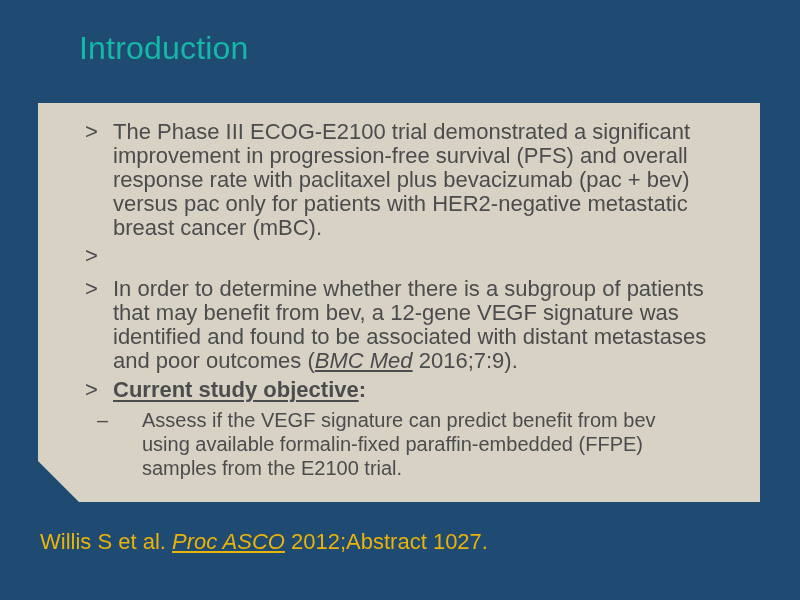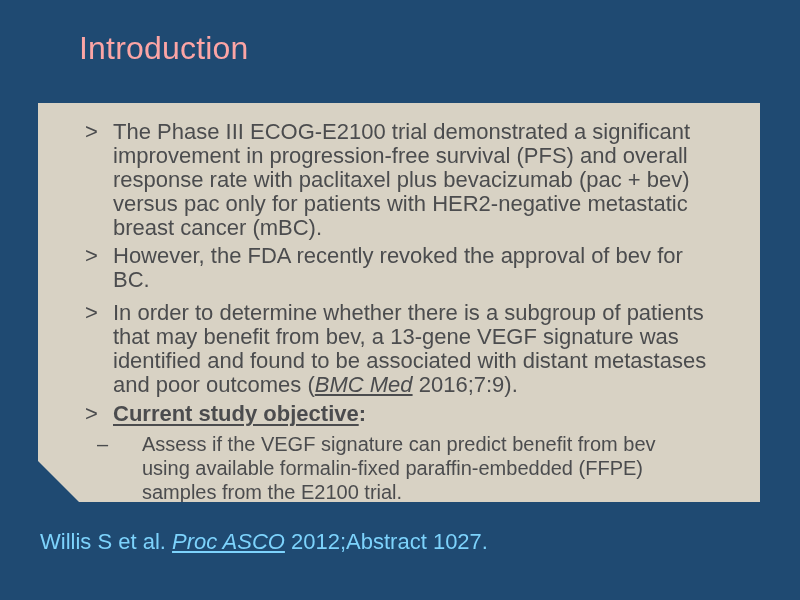--- a/index.html
+++ b/index.html
@@ -12,21 +12,21 @@
     position: relative;
     width: 800px; height: 600px;
     background: #1F4A72;
   }
   .title {
     position: absolute;
     left: 79px; top: 30px;
     margin: 0;
     font-size: 32px;
     font-weight: 400;
-    color: #fca5a5;
+    color: #14b8a6;
     letter-spacing: 0.2px;
   }
   .panel {
     position: absolute;
     left: 38px; top: 103px;
     width: 722px; height: 399px;
     background: #D8D2C4;
     clip-path: polygon(0 0, 722px 0, 722px 399px, 41px 399px, 0 358px);
     box-sizing: border-box;
     padding: 17px 18px 0 47px;
@@ -64,21 +64,21 @@
     text-decoration: underline;
     text-underline-offset: 3px;
     text-decoration-thickness: 2px;
     margin-top: 15px;
   }
   .footer {
     position: absolute;
     left: 40px; top: 529px;
     font-size: 22px;
     line-height: 26px;
-    color: #7dd3fc;
+    color: #eab308;
     text-align: right;
   }
 </style>
 </head>
 <body>
 
 <div class="slide">
 
   <h1 class="title">Introduction</h1>
 
@@ -88,28 +88,26 @@
       <span class="marker">&gt;</span>
       <div class="text">The Phase III ECOG-E2100 trial demonstrated a significant
 improvement in progression-free survival (PFS) and overall
 response rate with paclitaxel plus bevacizumab (pac + bev)
 versus pac only for patients with HER2-negative metastatic
 breast cancer (mBC).</div>
     </div>
 
     <div class="bullet l1 sp4">
       <span class="marker">&gt;</span>
-      <div class="text">However, the FDA recently revoked the approval of bev for
-BC.</div>
     </div>
 
     <div class="bullet l1 sp9">
       <span class="marker">&gt;</span>
       <div class="text"><span>In order to determine whether there is a subgroup of patients
-that may benefit from bev, a 13-gene VEGF signature was
+that may benefit from bev, a 12-gene VEGF signature was
 identified and found to be associated with distant metastases
 and poor outcomes (</span><span class="it">BMC Med</span><span> 2016;7:9).</span></div>
     </div>
 
     <div class="bullet l1 sp5">
       <span class="marker">&gt;</span>
       <div class="text"><span class="bold-underline">Current study objective</span><span class="bold">:</span></div>
     </div>
 
     <div class="bullet sub">

